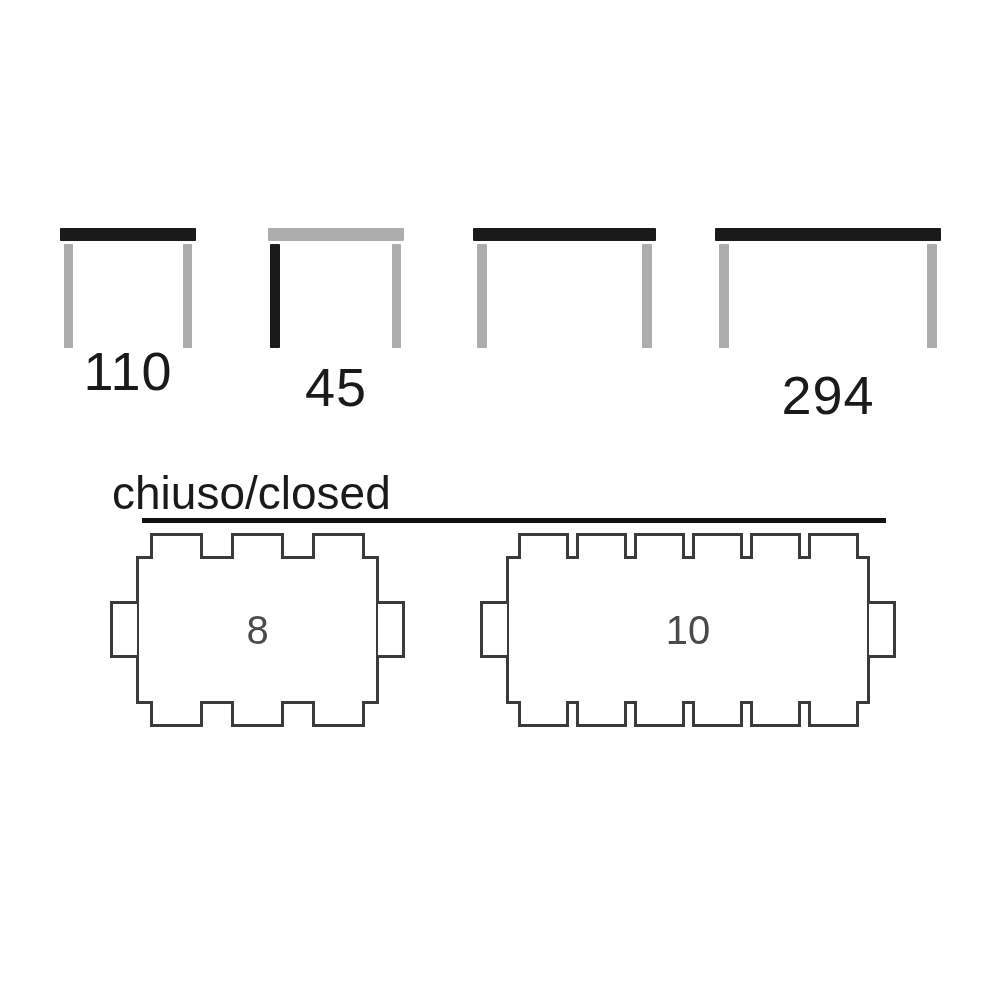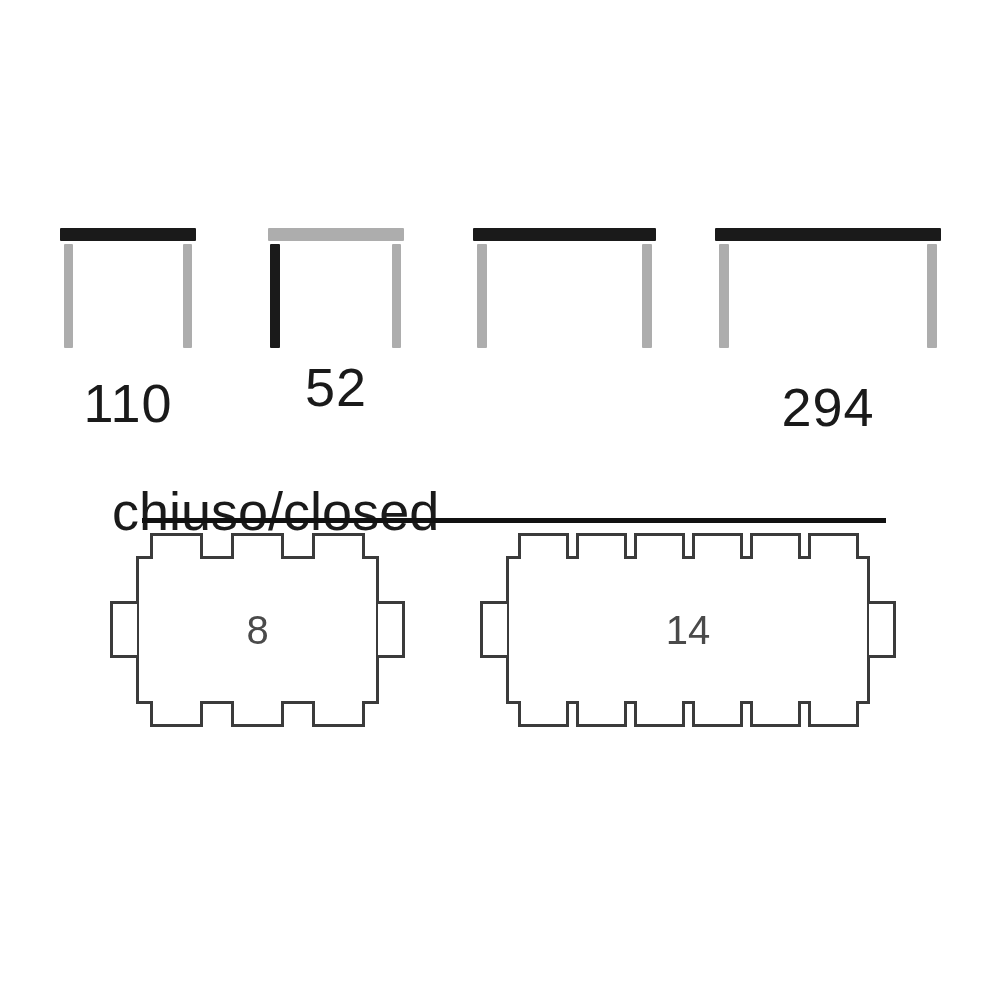--- a/index.html
+++ b/index.html
@@ -59,26 +59,25 @@
     color: #1a1a1a;
     line-height: 1;
     white-space: nowrap;
   }
 
   
   .caption {
     position: absolute;
     font-family: "Liberation Sans", sans-serif;
     font-weight: 300;
-    font-size: 54px;
+    font-size: 46px;
     letter-spacing: 0px;
     color: #1a1a1a;
     white-space: nowrap;
     line-height: 1;
-    margin-top: 14px;
   }
 
   .divider-rule {
     position: absolute;
     background: #111111;
   }
 
   
   .plan {
     position: absolute;
@@ -119,41 +118,41 @@
 
 <div id="diagram-root">
 
   <div class="elevation-row">
 
     <div class="elevation-figure" style="left:60px; top:228px; width:136px; height:122px;">
       <div class="table-top" style="top:0; width:136px; height:13px; background:#1a1a1a;"></div>
       <div class="table-leg" style="left:4px; top:16px; width:9px; height:104px; background:#adadad;"></div>
       <div class="table-leg" style="left:123px; top:16px; width:9px; height:104px; background:#adadad;"></div>
     </div>
-    <div class="dim-label" style="left:60px; top:376px; width:136px;">110</div>
+    <div class="dim-label" style="left:60px; top:344px; width:136px;">110</div>
 
     <div class="elevation-figure" style="left:268px; top:228px; width:136px; height:122px;">
       <div class="table-top" style="top:0; width:136px; height:13px; background:#adadad;"></div>
       <div class="table-leg" style="left:2px; top:16px; width:10px; height:104px; background:#1a1a1a;"></div>
       <div class="table-leg" style="left:124px; top:16px; width:9px; height:104px; background:#adadad;"></div>
     </div>
-    <div class="dim-label" style="left:268px; top:360px; width:136px;">52</div>
+    <div class="dim-label" style="left:268px; top:360px; width:136px;">45</div>
 
     <div class="elevation-figure" style="left:473px; top:228px; width:183px; height:122px;">
       <div class="table-top" style="top:0; width:183px; height:13px; background:#1a1a1a;"></div>
       <div class="table-leg" style="left:4px; top:16px; width:10px; height:104px; background:#adadad;"></div>
       <div class="table-leg" style="left:169px; top:16px; width:10px; height:104px; background:#adadad;"></div>
     </div>
 
     <div class="elevation-figure" style="left:715px; top:228px; width:226px; height:122px;">
       <div class="table-top" style="top:0; width:226px; height:13px; background:#1a1a1a;"></div>
       <div class="table-leg" style="left:4px; top:16px; width:10px; height:104px; background:#adadad;"></div>
       <div class="table-leg" style="left:212px; top:16px; width:10px; height:104px; background:#adadad;"></div>
     </div>
-    <div class="dim-label" style="left:715px; top:380px; width:226px;">294</div>
+    <div class="dim-label" style="left:715px; top:368px; width:226px;">294</div>
   </div>
 
   <div class="caption" style="left:112px; top:470px;">chiuso/closed</div>
 
 
   <div class="divider-rule" style="left:142px; top:518px; width:744px; height:5px;"></div>
 
   <div class="plan" style="left:0; top:0; width:1000px; height:1000px;">
 
     <div class="plan-body" style="left:136px; top:556px; width:243px; height:148px;"></div>
@@ -188,16 +187,16 @@
     <div class="seat seat-bottom" style="left:576px; top:701px; width:51px; height:26px;"></div>
     <div class="seat seat-bottom" style="left:634px; top:701px; width:51px; height:26px;"></div>
     <div class="seat seat-bottom" style="left:692px; top:701px; width:51px; height:26px;"></div>
     <div class="seat seat-bottom" style="left:750px; top:701px; width:51px; height:26px;"></div>
     <div class="seat seat-bottom" style="left:808px; top:701px; width:51px; height:26px;"></div>
 
     <div class="seat seat-left" style="left:480px; top:601px; width:27px; height:57px;"></div>
 
     <div class="seat seat-right" style="left:869px; top:601px; width:27px; height:57px;"></div>
 
-    <div class="seat-count" style="left:506px; top:610px; width:364px;">14</div>
+    <div class="seat-count" style="left:506px; top:610px; width:364px;">10</div>
   </div>
 
 </div>
 
 </body></html>

